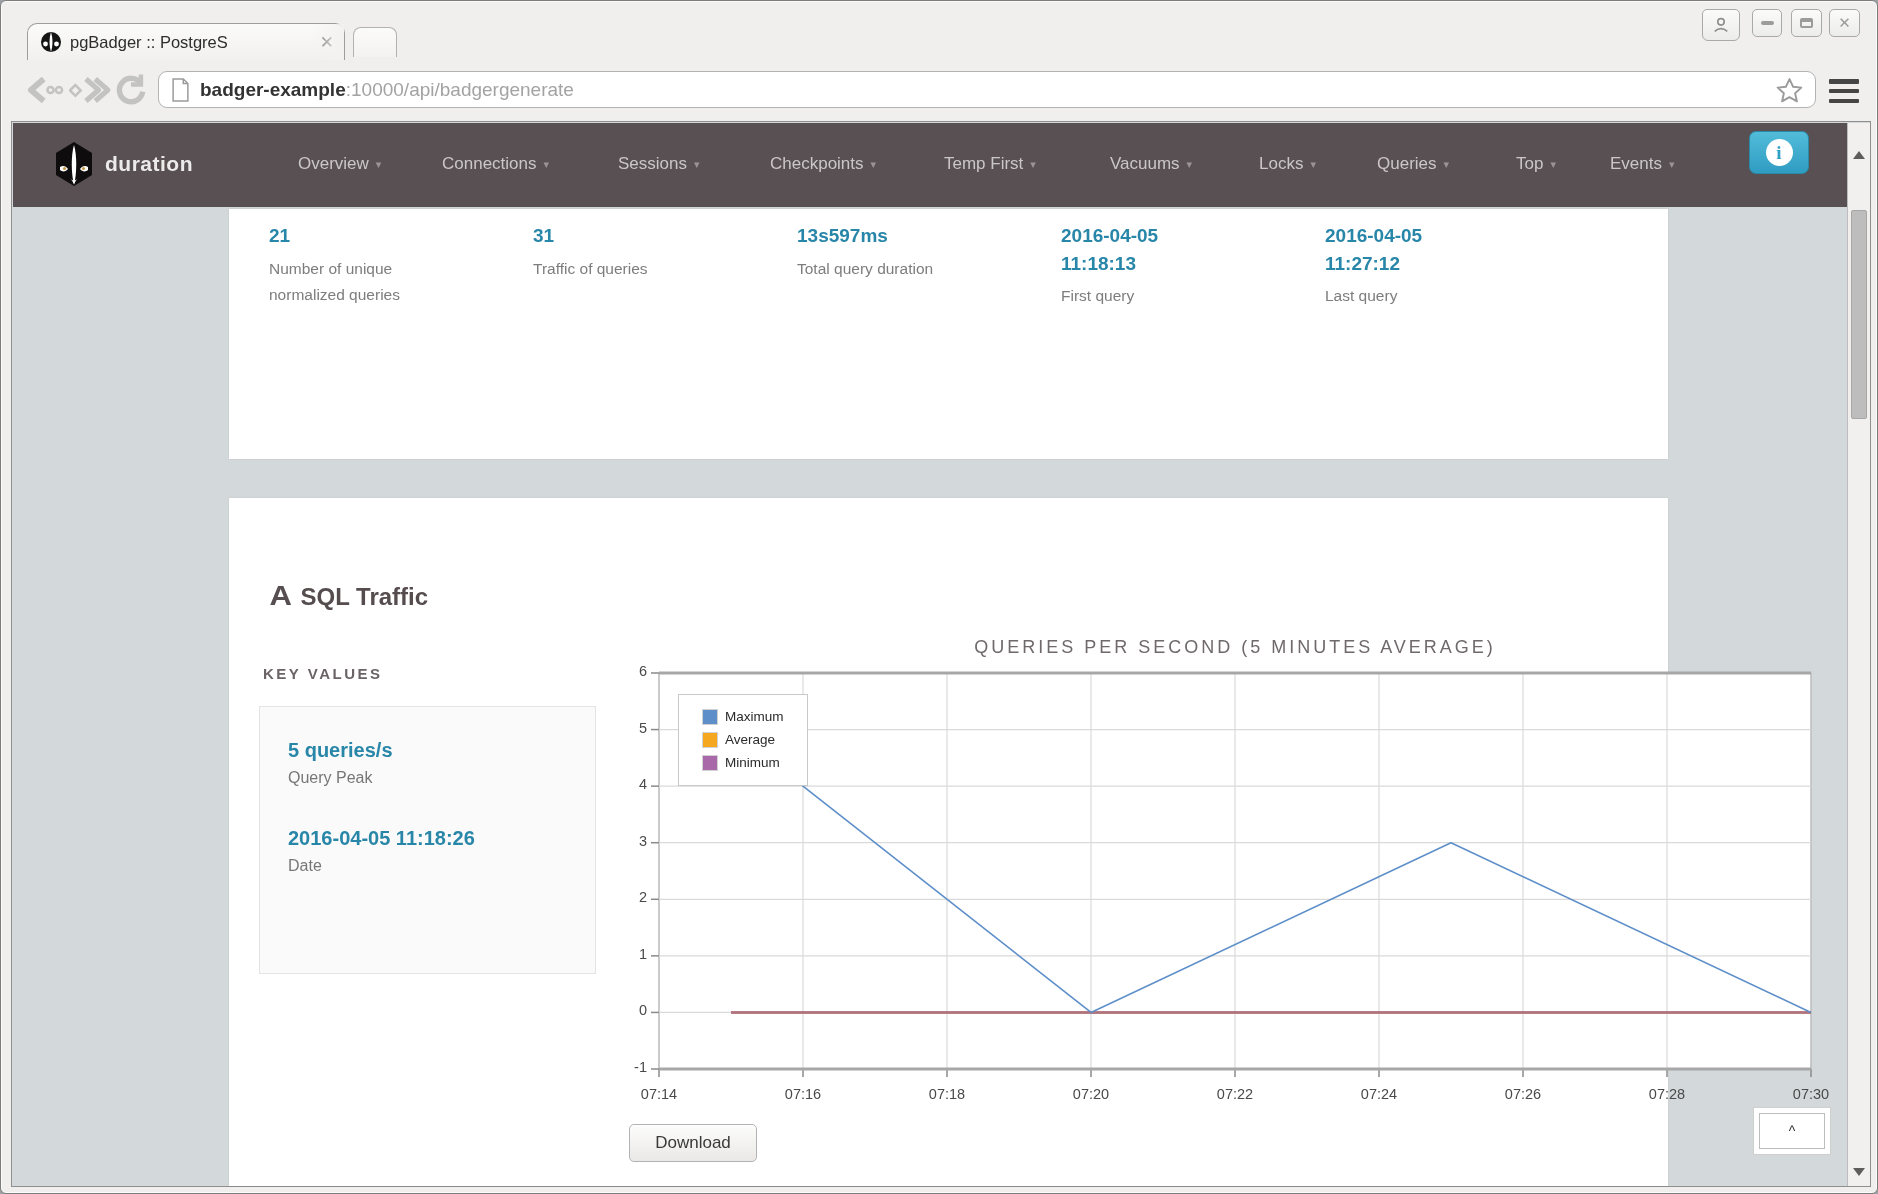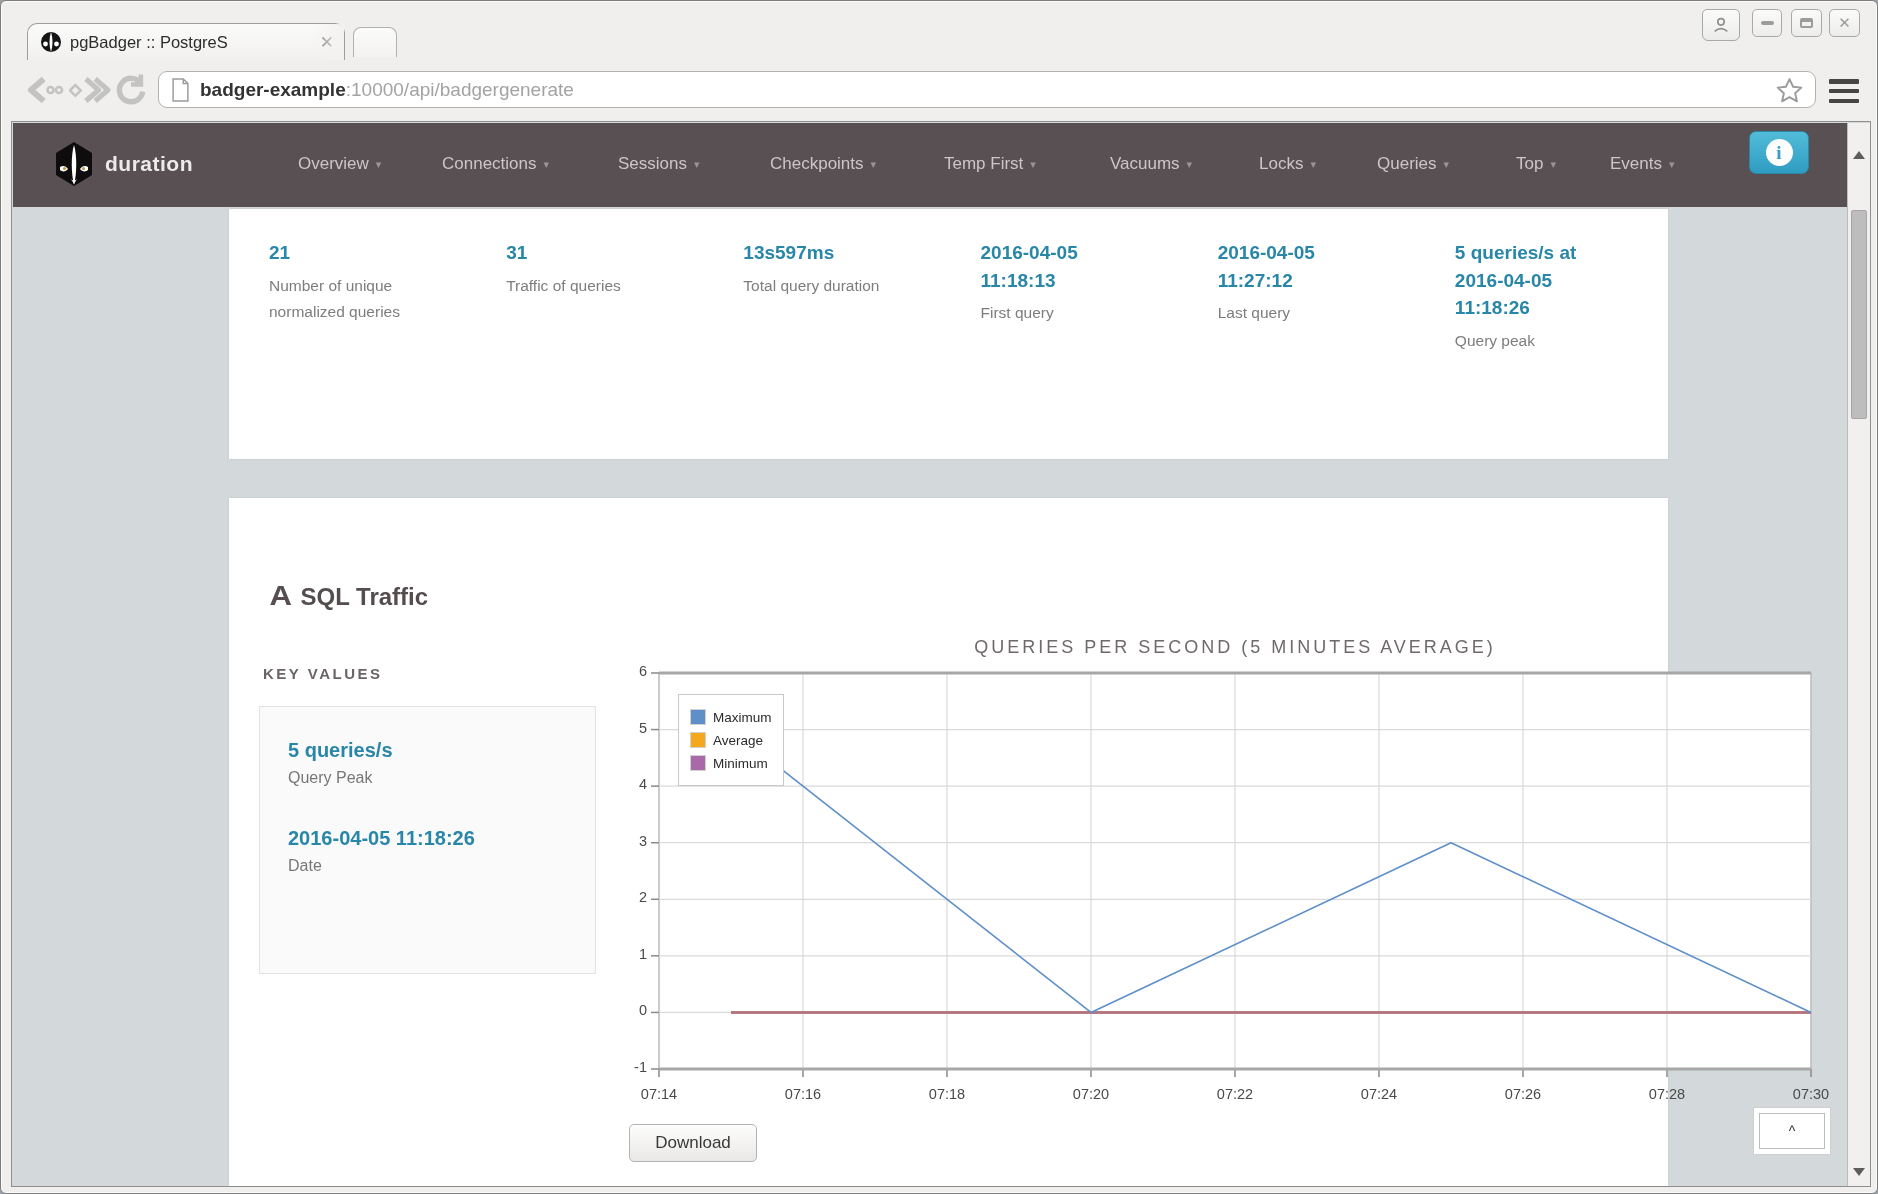--- a/index.html
+++ b/index.html
@@ -51,21 +51,21 @@
             background:linear-gradient(#52bcd9,#2f9cc2);border:1px solid #2a89a7;z-index:3;
             display:flex;align-items:center;justify-content:center;cursor:pointer;}
   .info-glyph{width:27px;height:27px;border-radius:50%;background:#fff;color:#2f9fc4;
               font-weight:bold;font-size:19px;font-family:"Liberation Serif",serif;
               display:flex;align-items:center;justify-content:center;}
 
   .card{position:absolute;background:#fff;z-index:1;box-shadow:0 0 2px rgba(0,0,0,.10);}
   .card-stats{left:228px;top:208px;width:1439px;height:250px;}
   .card-traffic{left:228px;top:497px;width:1439px;height:688px;}
 
-  .stats-row{display:flex;padding:30px 0 0 40px;gap:24px;}
+  .stats-row{display:flex;padding:13px 0 0 40px;gap:24px;}
   .stat{width:240px;}
   .stat-value{font-size:19px;font-weight:bold;color:#2886a8;max-width:165px;line-height:1.45;}
   .stat-label{font-size:15.5px;color:#7d7d7d;line-height:1.7;max-width:175px;margin-top:6px;}
 
   .section-heading{position:absolute;left:270px;top:580px;z-index:2;display:flex;align-items:center;gap:10px;}
   .section-icon{font-size:27px;font-weight:900;color:#564e50;transform:scaleX(1.15);}
   .section-title{font-size:24px;font-weight:bold;color:#554c4e;}
   .kv-heading{position:absolute;left:262px;top:664px;z-index:2;font-size:15px;font-weight:bold;
               color:#6b6466;letter-spacing:2.5px;}
   .kv-panel{position:absolute;left:258px;top:705px;width:337px;height:268px;z-index:2;
@@ -73,21 +73,21 @@
   .kv-value{font-size:20px;font-weight:bold;color:#2886a8;}
   .kv-label{font-size:16px;color:#777;margin-top:7px;}
   .kv-item + .kv-item{margin-top:40px;}
 
   
   .chart-wrap{position:absolute;left:600px;top:630px;width:1220px;height:485px;z-index:2;}
   .chart-title{position:absolute;left:58px;top:6px;width:1152px;text-align:center;font-size:18px;
                color:#6f696b;letter-spacing:3px;white-space:nowrap;}
   .chart-legend{position:absolute;left:77px;top:63px;background:#fff;border:1px solid #c9c9c9;
                 padding:7px 11px;z-index:3;}
-  .legend-row{display:flex;align-items:center;margin:7px 0;}
+  .legend-row{display:flex;align-items:flex-start;margin:7px 12px;}
   .legend-swatch{width:16px;height:16px;border:1px solid #d2d2d2;}
   .legend-label{font-size:13.5px;color:#2b2b2b;margin-left:7px;}
   .tick-x{position:absolute;top:455px;width:84px;text-align:center;font-size:14.5px;color:#4a4a4a;}
   .tick-y{position:absolute;left:0;width:46px;text-align:right;font-size:14.5px;color:#4a4a4a;}
 
   .download-btn{position:absolute;left:628px;top:1123px;width:128px;height:38px;z-index:2;
                 background:linear-gradient(#fdfdfc,#e9e8e6);border:1px solid #b3b3b3;border-radius:5px;
                 font-size:17px;color:#3a3a3a;font-family:inherit;cursor:pointer;
                 box-shadow:inset 0 1px 0 #fff;}
   .scroll-top{position:absolute;left:1752px;top:1106px;width:78px;height:48px;z-index:3;background:#fff;
@@ -225,24 +225,20 @@
         <div class="stat-value">13s597ms</div>
         <div class="stat-label">Total query duration</div>
       </div>
       <div class="stat">
         <div class="stat-value">2016-04-05 11:18:13</div>
         <div class="stat-label">First query</div>
       </div>
       <div class="stat">
         <div class="stat-value">2016-04-05 11:27:12</div>
         <div class="stat-label">Last query</div>
-      </div>
-      <div class="stat">
-        <div class="stat-value">5 queries/s at 2016-04-05 11:18:26</div>
-        <div class="stat-label">Query peak</div>
       </div>
     </div>
   </section>
 
   <section class="card card-traffic"></section>
 
   <div class="section-heading">
     <span class="section-icon">A</span>
     <span class="section-title">SQL Traffic</span>
   </div>

